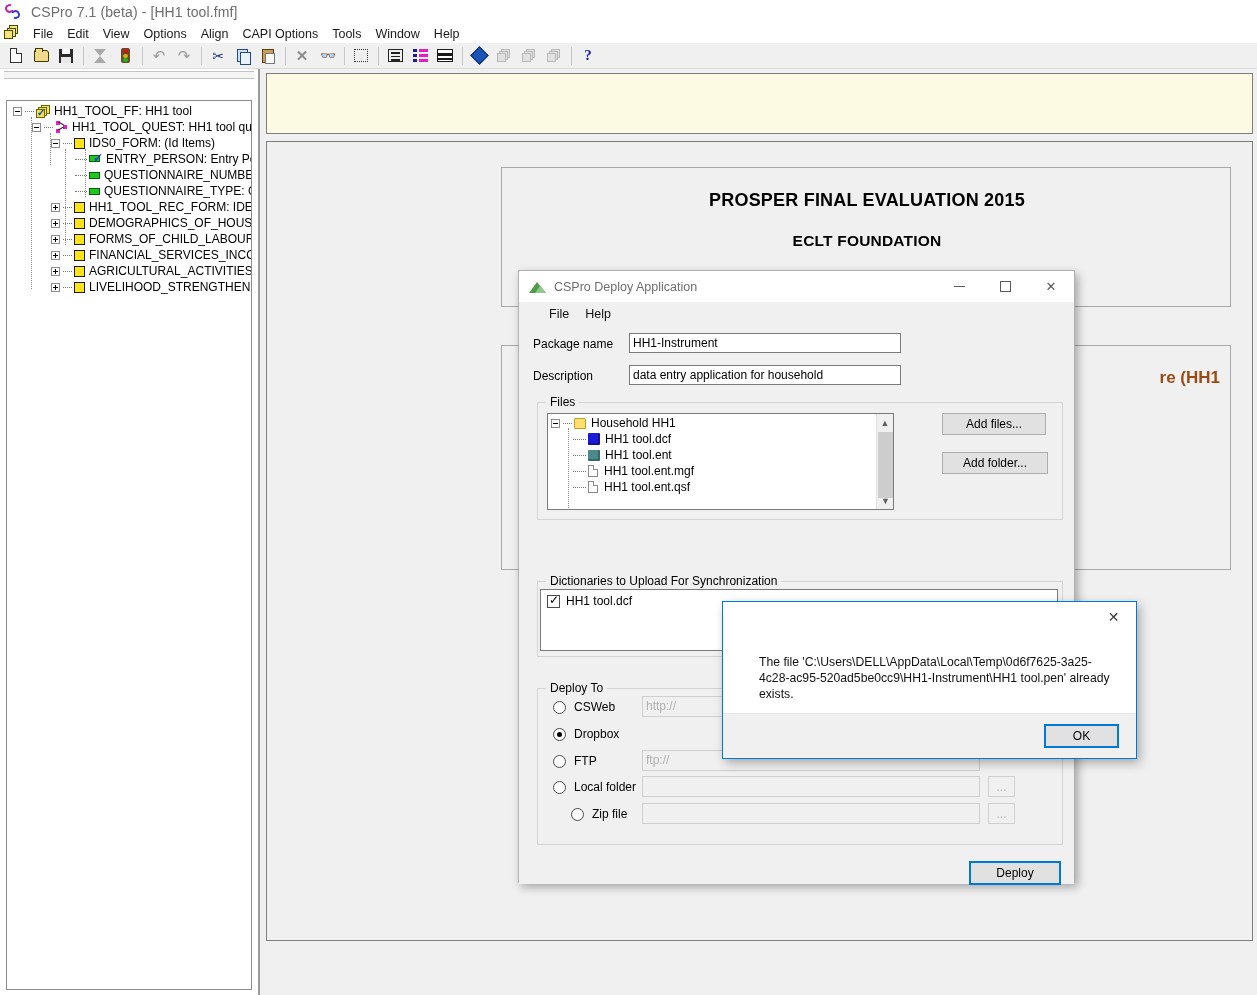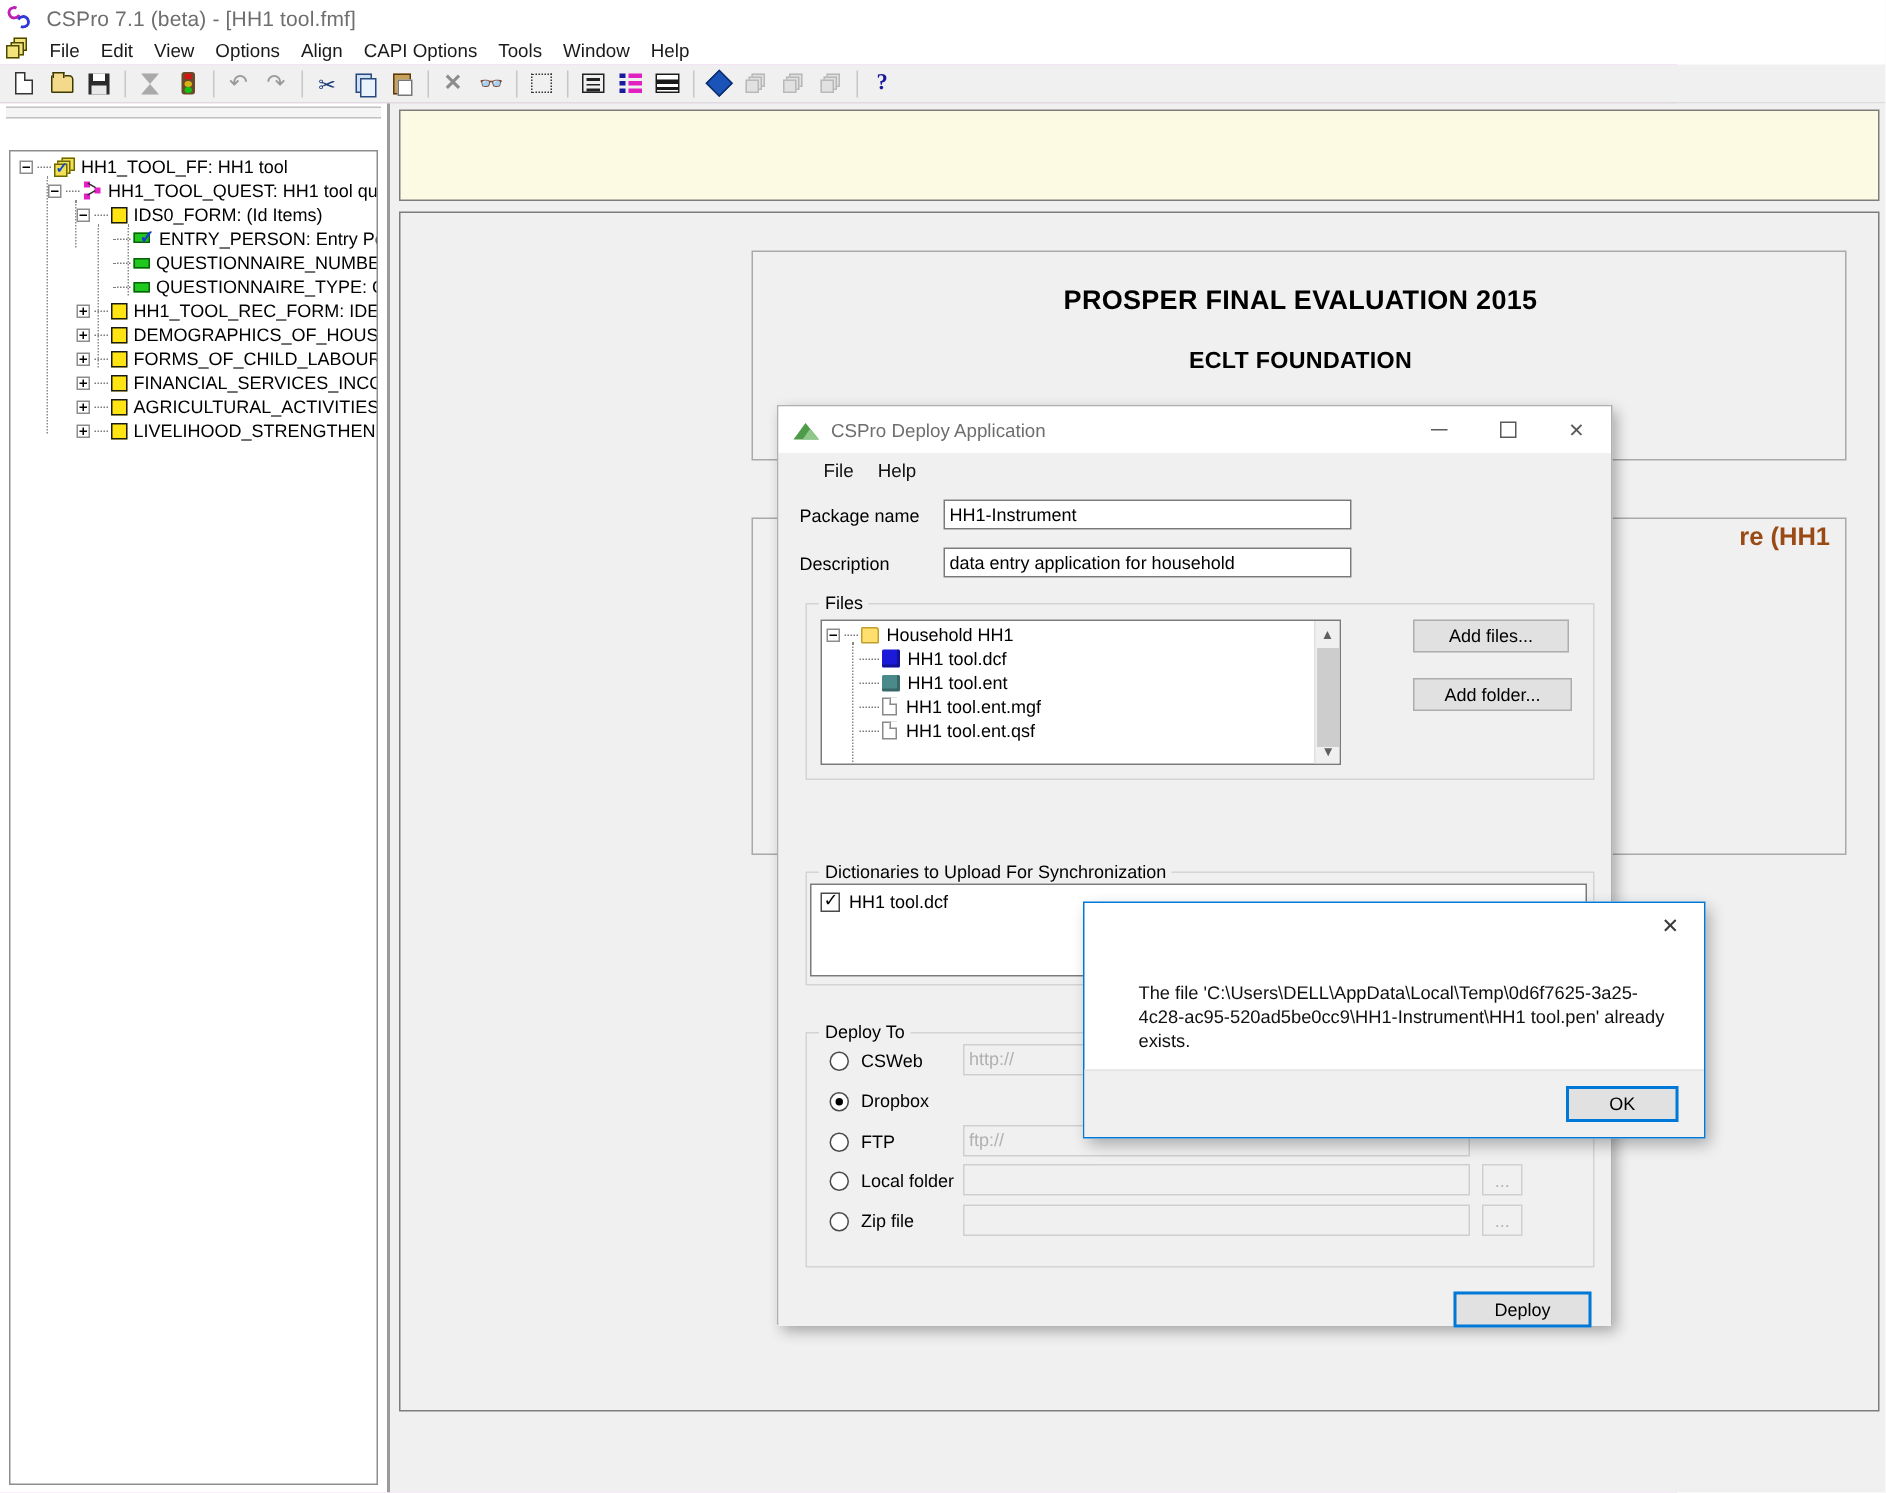--- a/index.html
+++ b/index.html
@@ -10,21 +10,21 @@
     font-family: "Liberation Sans", sans-serif;
     font-size: 12px;
     background: #ffffff;
   }
 
   
   #app {
     position: relative;
     width: 1118px;
     height: 995px;
-    background: #f0abfc;
+    background: #0ea5e9;
   }
 
   
   .titlebar {
     position: absolute; left: 0; top: 0; width: 1257px; height: 24px;
     background: #ffffff;
     display: flex; align-items: center;
   }
   .titlebar .tb-icon { width: 22px; height: 22px; margin-left: 3px; position: relative; }
   .titlebar .tb-text {
@@ -199,21 +199,21 @@
     position:absolute; left:0; width:730px; text-align:center;
     font-family:"Liberation Sans", sans-serif; font-weight:bold; color:#000;
   }
   .form-title.t1 { top:22px; font-size:18px; letter-spacing:.2px; }
   .form-title.t2 { top:64px; font-size:15.5px; letter-spacing:.2px; }
   .form-sub {
     position:absolute; left:234px; top:203px; width:730px; height:225px;
     border:1px solid #a9a9a9; background:#f0f0f0;
   }
   .form-sub .clip {
-    position:absolute; right:10px; top:2px;
+    position:absolute; right:10px; top:22px;
     font-family:"Liberation Sans", sans-serif; font-weight:bold; font-size:17px; color:#9a4a14;
   }
 
   
   .deploy-dlg {
     position:absolute; left:518px; top:270px; width:557px; height:613px;
     background:#f0f0f0; border:1px solid #b0b0b0;
     box-shadow: 3px 4px 9px rgba(0,0,0,.32);
   }
   .dlg-title {
@@ -696,21 +696,21 @@
         </div>
         <div class="tbox disabled" style="left:104px; top:61px; width:338px; height:21px;">ftp://</div>
 
         <div class="rrow" style="left:15px; top:91px;">
           <span class="radio"></span>
           <span>Local folder</span>
         </div>
         <div class="tbox disabled" style="left:104px; top:87px; width:338px; height:21px;"></div>
         <div class="ell" style="left:450px; top:87px;">...</div>
 
-        <div class="rrow" style="left:15px; top:118px;">
+        <div class="rrow" style="left:33px; top:118px;">
           <span class="radio"></span>
           <span>Zip file</span>
         </div>
         <div class="tbox disabled" style="left:104px; top:114px; width:338px; height:21px;"></div>
         <div class="ell" style="left:450px; top:114px;">...</div>
       </div>
 
       <div class="btn default" style="left:450px; top:535px; width:92px; height:24px;">Deploy</div>
     </div>
   </div>

